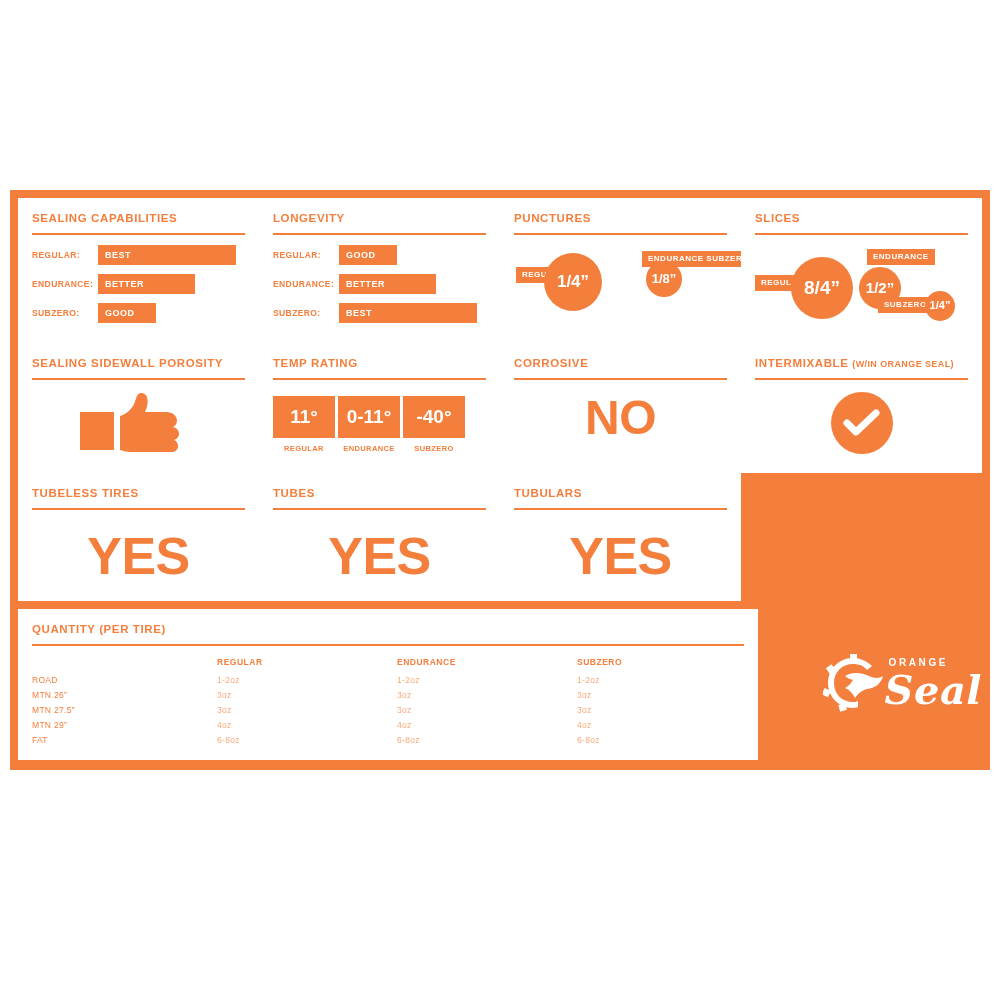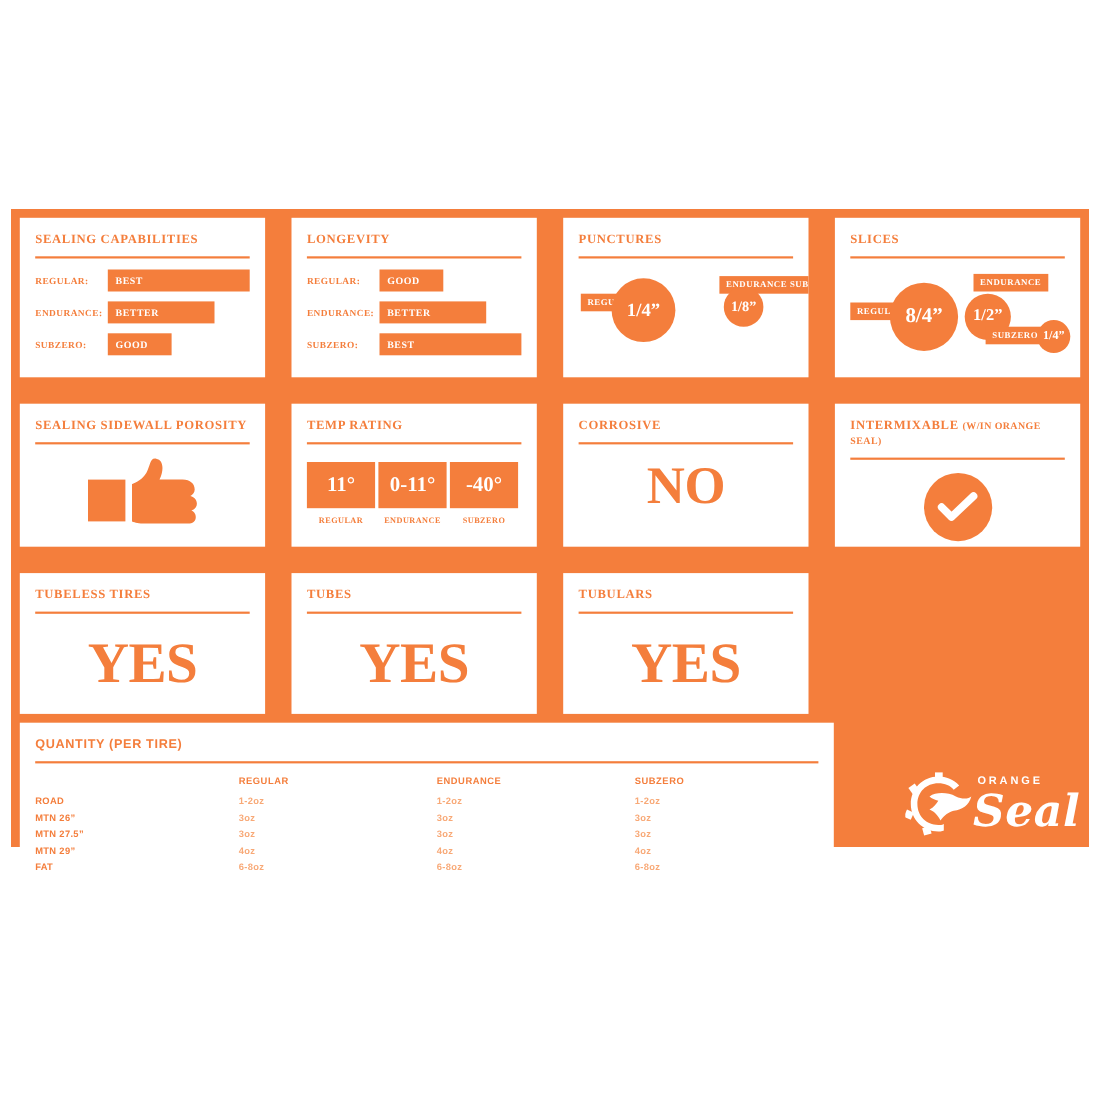--- a/index.html
+++ b/index.html
@@ -26,22 +26,21 @@
     width: 980px;
     height: 580px;
     background: #f47e3c;
     box-sizing: border-box;
     padding: 8px;
   }
   .grid {
     display: grid;
     grid-template-columns: repeat(4, 1fr);
     grid-template-rows: 145px 130px 128px;
-    gap: 24px;
-    font-family: Liberation Serif, serif;
+    gap: 0;
   }
   .card {
     background: #ffffff;
     box-sizing: border-box;
     padding: 12px 14px;
     position: relative;
     overflow: hidden;
   }
   .card-title {
     color: #f47e3c;
@@ -243,21 +242,21 @@
     font-size: 8.5px;
     font-weight: bold;
     letter-spacing: 0.5px;
     text-transform: uppercase;
     text-align: left;
     padding: 1px 0 6px 0;
   }
   table.qty td {
     color: #f8a977;
     font-size: 8.5px;
-    font-weight: bold;
+    font-weight: normal;
     letter-spacing: 0.3px;
     padding: 2.5px 0;
   }
   table.qty td.rowlab {
     color: #f47e3c;
     text-transform: uppercase;
   }
   table.qty col.c1 { width: 185px; }
   table.qty col.c2 { width: 180px; }
   table.qty col.c3 { width: 180px; }

